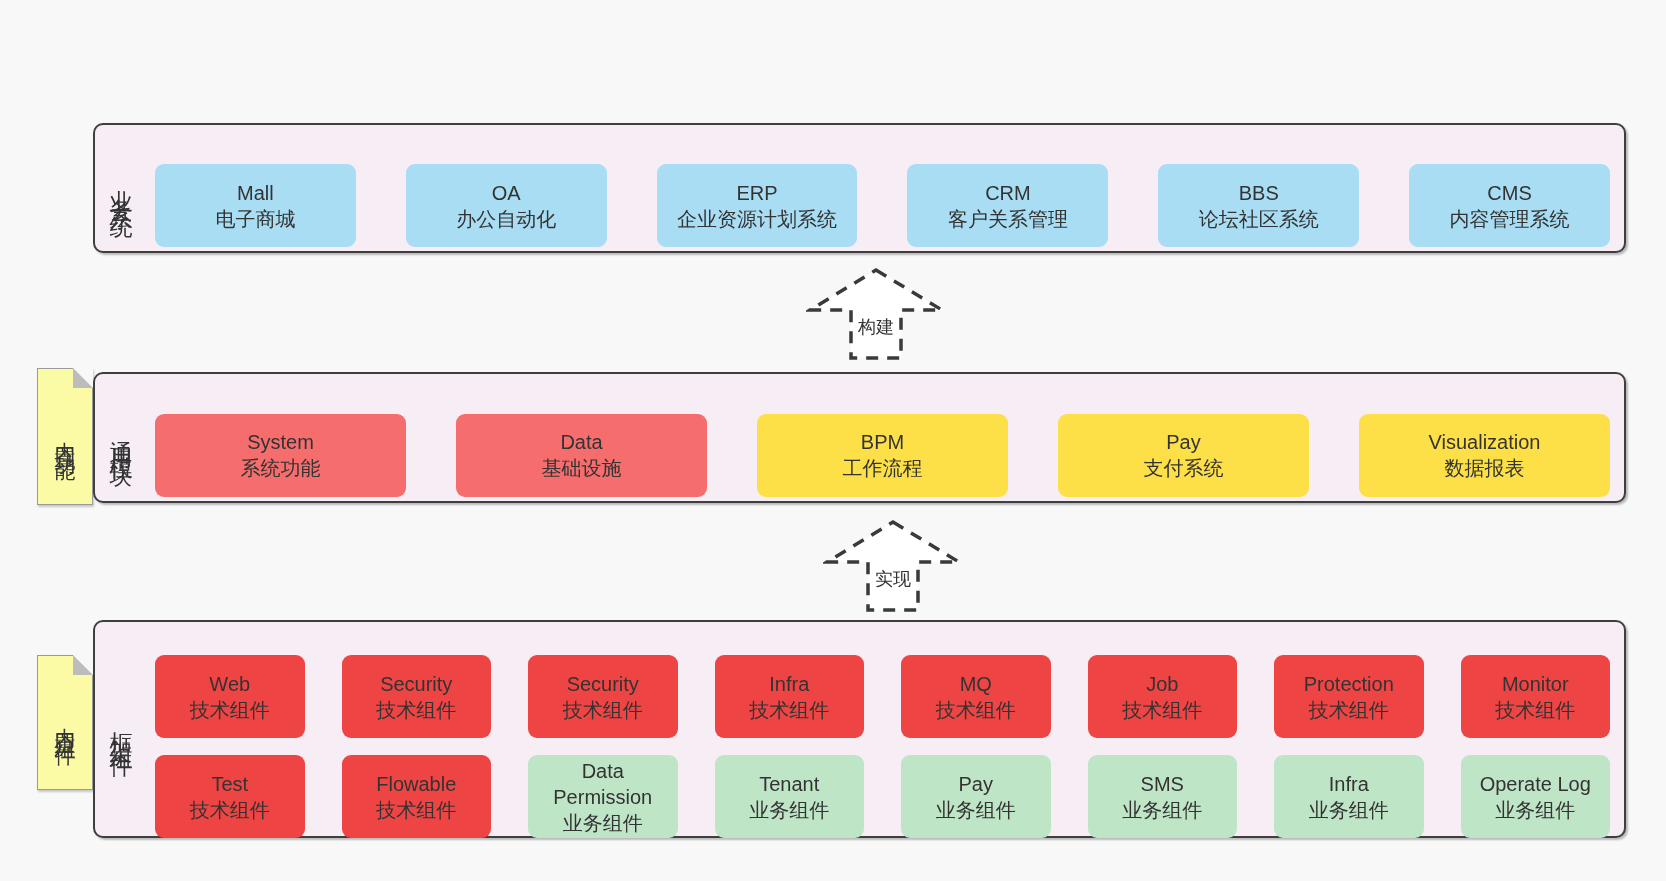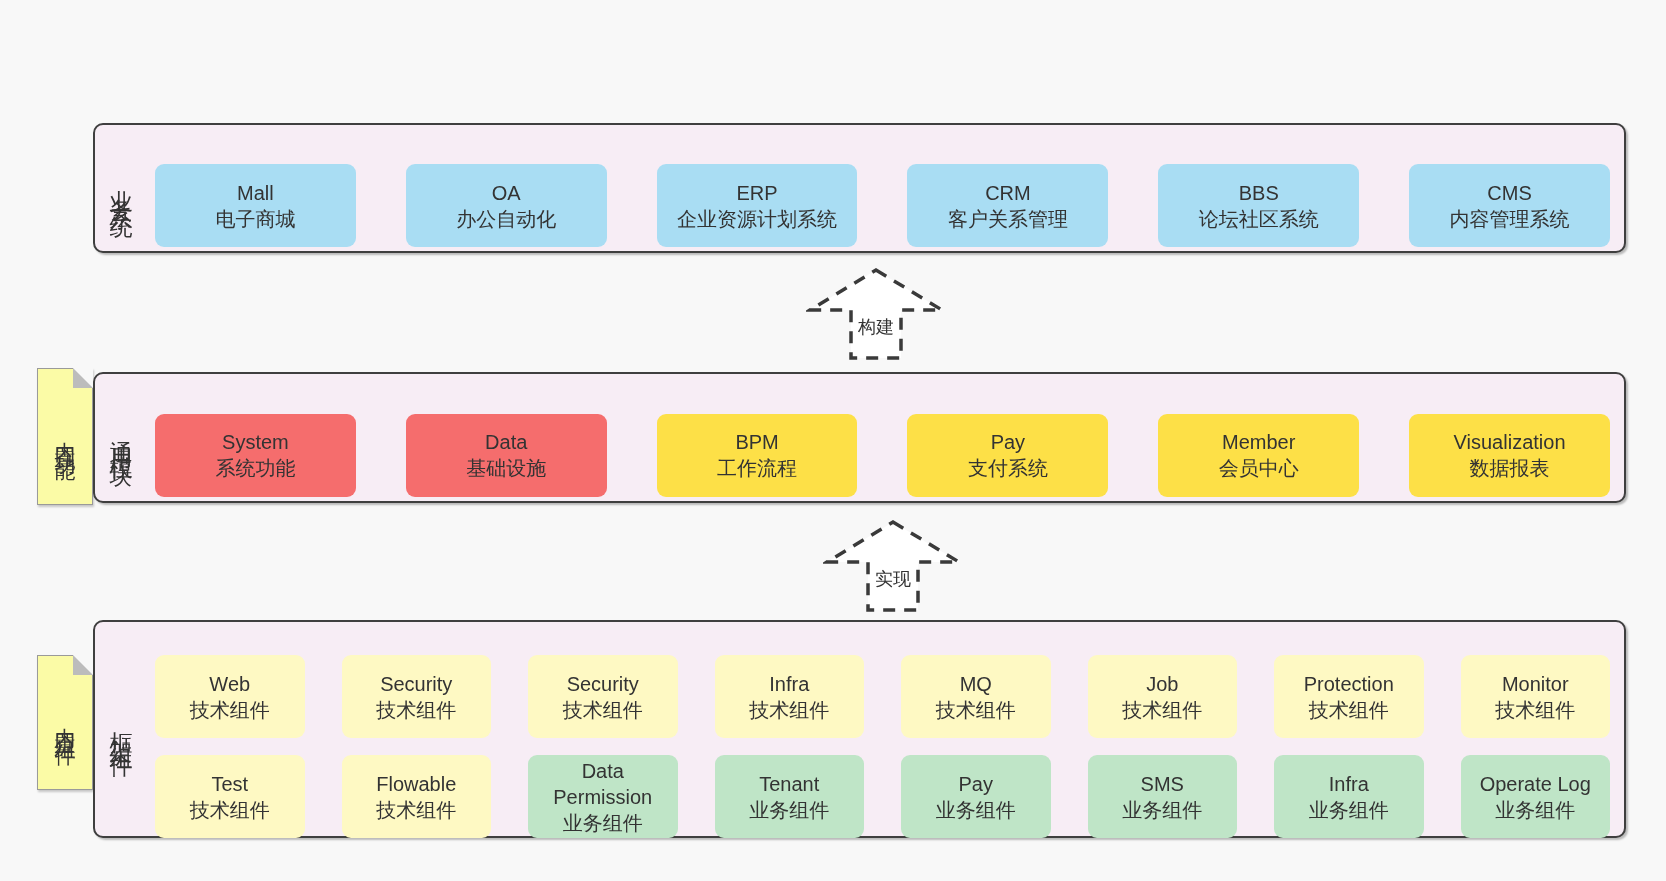--- a/index.html
+++ b/index.html
@@ -51,21 +51,21 @@
     border-radius:9px;
     display:flex; flex-direction:column; align-items:center; justify-content:center;
     text-align:center;
     font-size:20px; line-height:1.3;
     color:#333;
     padding:2px 6px; box-sizing:border-box;
   }
   .blue   { background:#a9ddf3; }
   .red    { background:#f56d6d; }
   .pink   { background:#fde047; }
-  .green  { background:#fef9c3; }
+  .green  { background:#ef4444; }
   .lgreen { background:#bfe5c7; }
   
   .note {
     position:absolute;
     left:37px; width:56px;
     background:#fbfba6;
     border:1px solid #9a9a9a;
     box-shadow:1px 2px 2px rgba(0,0,0,0.2);
     display:flex; align-items:center; justify-content:center;
     box-sizing:border-box;
@@ -150,24 +150,20 @@
         </div>
         <div class="box pink">
           <div>BPM</div>
           <div>工作流程</div>
         </div>
         <div class="box pink">
           <div>Pay</div>
           <div>支付系统</div>
         </div>
         <div class="box pink">
-          <div>Member</div>
-          <div>会员中心</div>
-        </div>
-        <div class="box pink">
           <div>Visualization</div>
           <div>数据报表</div>
         </div>
       </div>
     </div>
   </section>
 
   <svg class="arrow" style="left:823px; top:519px;" width="140" height="94" viewBox="0 0 140 94">
     <polygon points="70,3 136,43 95,43 95,91 45,91 45,43 4,43" fill="#ffffff" stroke="#3a3a3a" stroke-width="3.5" stroke-dasharray="12 9"></polygon>
     <text x="70" y="66" text-anchor="middle">实现</text>

